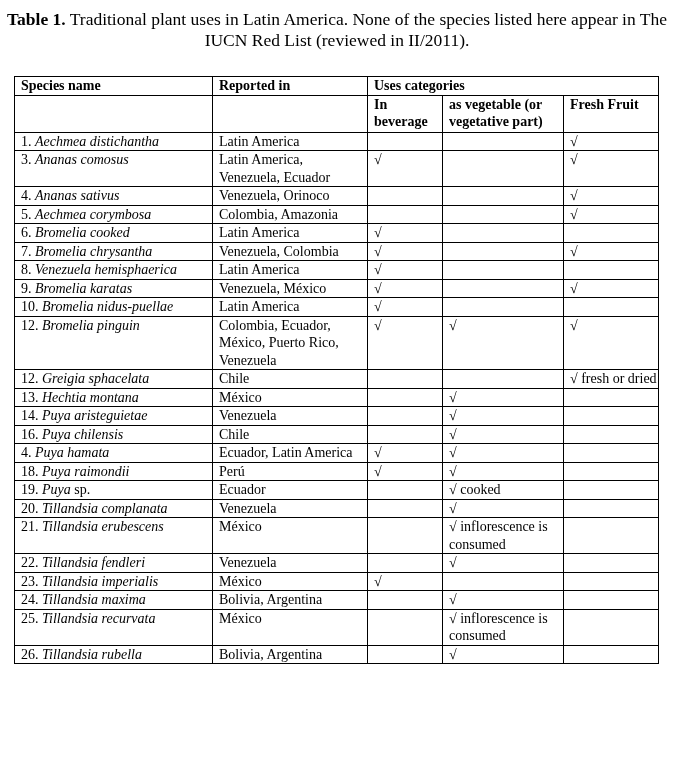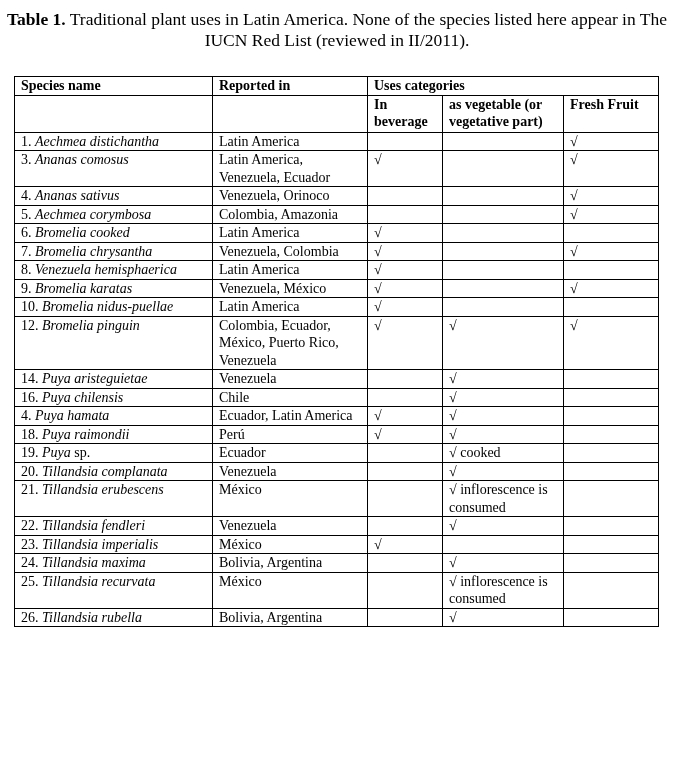--- a/index.html
+++ b/index.html
@@ -129,20 +129,34 @@
         <td></td>
       </tr>
       <tr>
         <td><span class="num">12.</span> <span class="sp">Bromelia pinguin</span><span></span></td>
         <td>Colombia, Ecuador, México, Puerto Rico, Venezuela</td>
         <td>√</td>
         <td>√</td>
         <td>√</td>
       </tr>
       <tr>
+        <td><span class="num">12.</span> <span class="sp">Greigia sphacelata</span><span></span></td>
+        <td>Chile</td>
+        <td></td>
+        <td></td>
+        <td>√ fresh or dried</td>
+      </tr>
+      <tr>
+        <td><span class="num">13.</span> <span class="sp">Hechtia montana</span><span></span></td>
+        <td>México</td>
+        <td></td>
+        <td>√</td>
+        <td></td>
+      </tr>
+      <tr>
         <td><span class="num">14.</span> <span class="sp">Puya aristeguietae</span><span></span></td>
         <td>Venezuela</td>
         <td></td>
         <td>√</td>
         <td></td>
       </tr>
       <tr>
         <td><span class="num">16.</span> <span class="sp">Puya chilensis</span><span></span></td>
         <td>Chile</td>
         <td></td>

